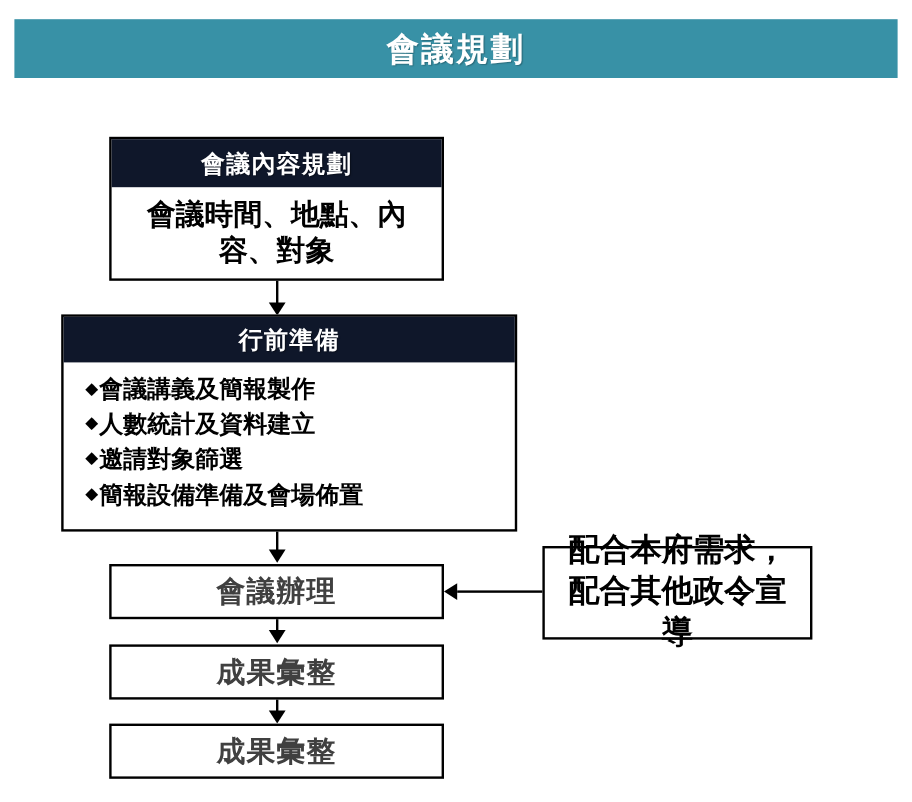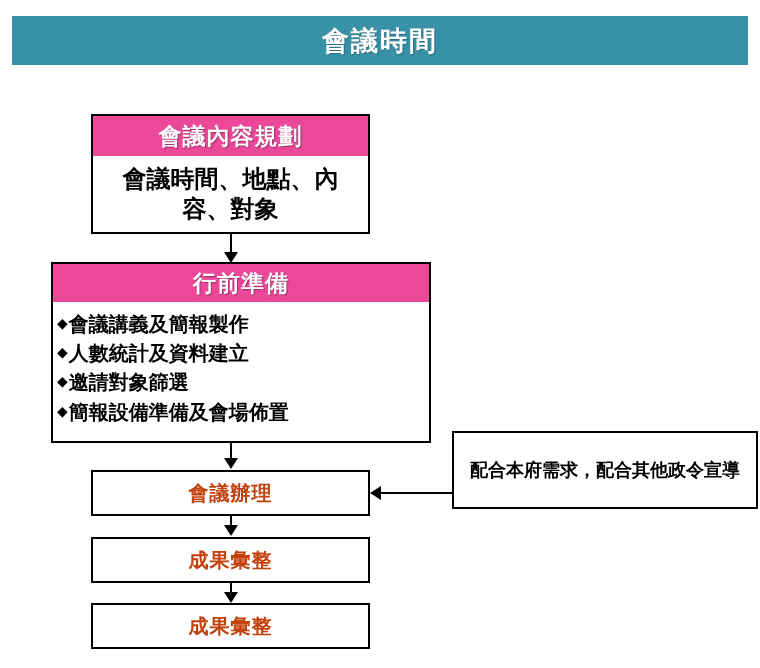--- a/index.html
+++ b/index.html
@@ -36,24 +36,24 @@
   }
 
   
   .flowbox {
     position: absolute;
     box-sizing: border-box;
     border: 2px solid #000000;
     background: #ffffff;
   }
   .box-header {
-    background: #ec4899;
+    background: #0f172a;
     color: #ffffff;
     font-weight: bold;
-    font-size: 23px;
+    font-size: 20px;
     text-align: center;
     letter-spacing: 1px;
     display: flex;
     align-items: center;
     justify-content: center;
     text-shadow: 1px 1px 1px rgba(0,0,0,0.35);
   }
   .box-body {
     color: #000000;
     font-weight: bold;
@@ -83,21 +83,21 @@
   #box-preparation {
     left: 51px;
     top: 262px;
     width: 380px;
     height: 181px;
   }
   #box-preparation .box-header { height: 38px; }
   #box-preparation .box-body {
     height: 139px;
     display: block;
-    padding: 8px 0 0 4px;
+    padding: 8px 0 0 18px;
     text-align: left;
   }
   .bullet-item {
     font-size: 20px;
     font-weight: bold;
     color: #000000;
     line-height: 1.46;
     white-space: nowrap;
   }
   .bullet-item .bullet-glyph {
@@ -108,46 +108,46 @@
 
   
   .simplebox {
     position: absolute;
     box-sizing: border-box;
     border: 2px solid #000000;
     background: #ffffff;
     display: flex;
     align-items: center;
     justify-content: center;
-    color: #c2410c;
-    font-weight: bold;
-    font-size: 20px;
+    color: #404040;
+    font-weight: bold;
+    font-size: 24px;
     letter-spacing: 1px;
   }
   #box-meeting-hold { left: 91px; top: 470px; width: 279px; height: 46px; }
   #box-field-visit  { left: 91px; top: 537px; width: 279px; height: 46px; }
   #box-results      { left: 91px; top: 603px; width: 279px; height: 46px; }
 
   
   #box-side-note {
     position: absolute;
     left: 452px;
-    top: 431px;
-    width: 306px;
+    top: 455px;
+    width: 225px;
     height: 78px;
     box-sizing: border-box;
     border: 2px solid #000000;
     background: #ffffff;
     display: flex;
     align-items: center;
     justify-content: center;
     text-align: center;
     color: #000000;
     font-weight: bold;
-    font-size: 18px;
+    font-size: 26px;
     line-height: 1.3;
     padding: 0 10px;
   }
 
   
   .conn {
     position: absolute;
   }
   .conn-line-v {
     position: absolute;
@@ -189,21 +189,21 @@
   #conn-4 .conn-line-v { left: 230px; top: 583px; height: 11px; }
   #conn-4 .arrow-down  { left: 224px; top: 592px; }
   
   #conn-5 .conn-line-h { left: 381px; top: 492px; width: 71px; }
   #conn-5 .arrow-left  { left: 370px; top: 486px; }
 </style>
 </head>
 <body>
 
 <div id="title-banner">
-  <span class="title-text">會議時間</span>
+  <span class="title-text">會議規劃</span>
 </div>
 
 <div class="flowbox" id="box-meeting-content">
   <div class="box-header">會議內容規劃</div>
   <div class="box-body">會議時間、地點、內容、對象</div>
 </div>
 
 <div class="conn" id="conn-1">
   <div class="conn-line-v"></div>
   <div class="arrow-down"></div>

